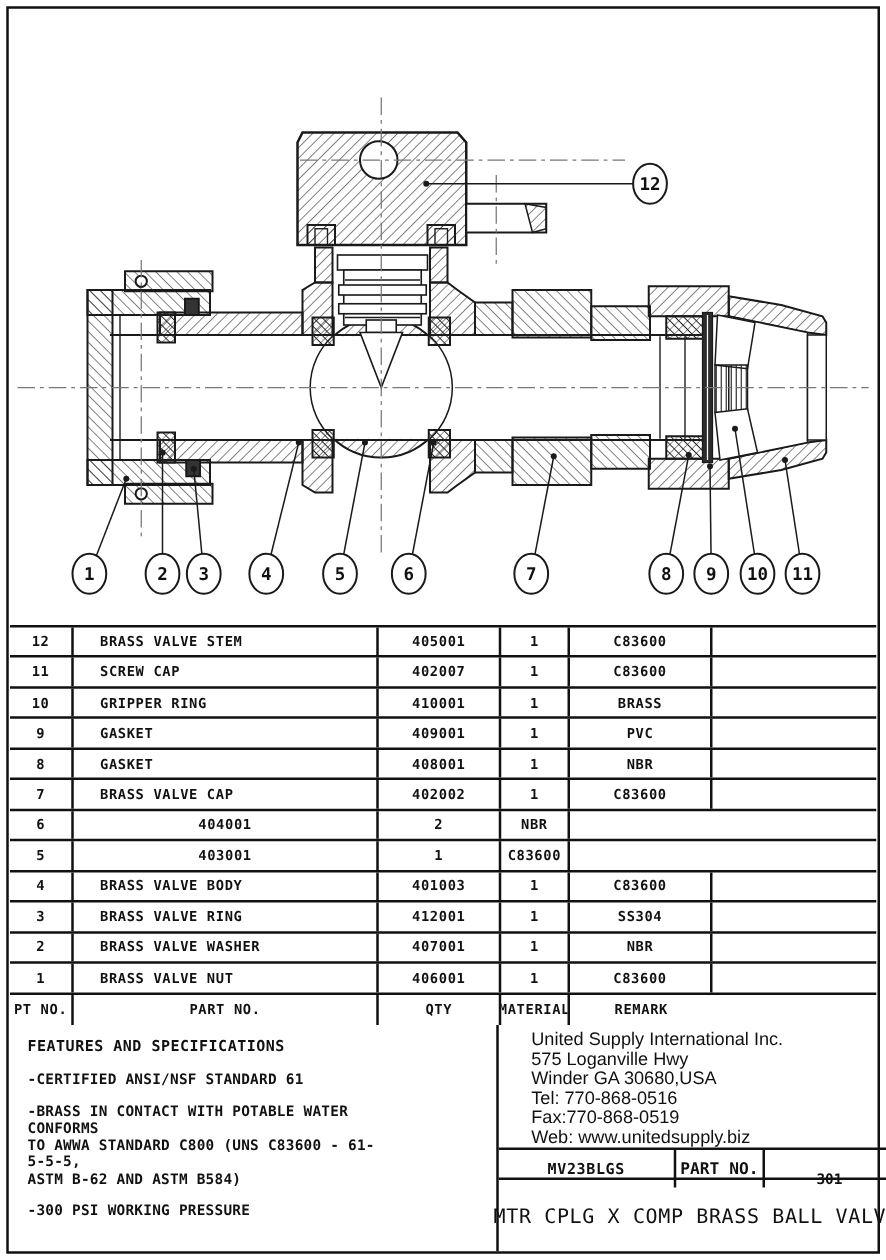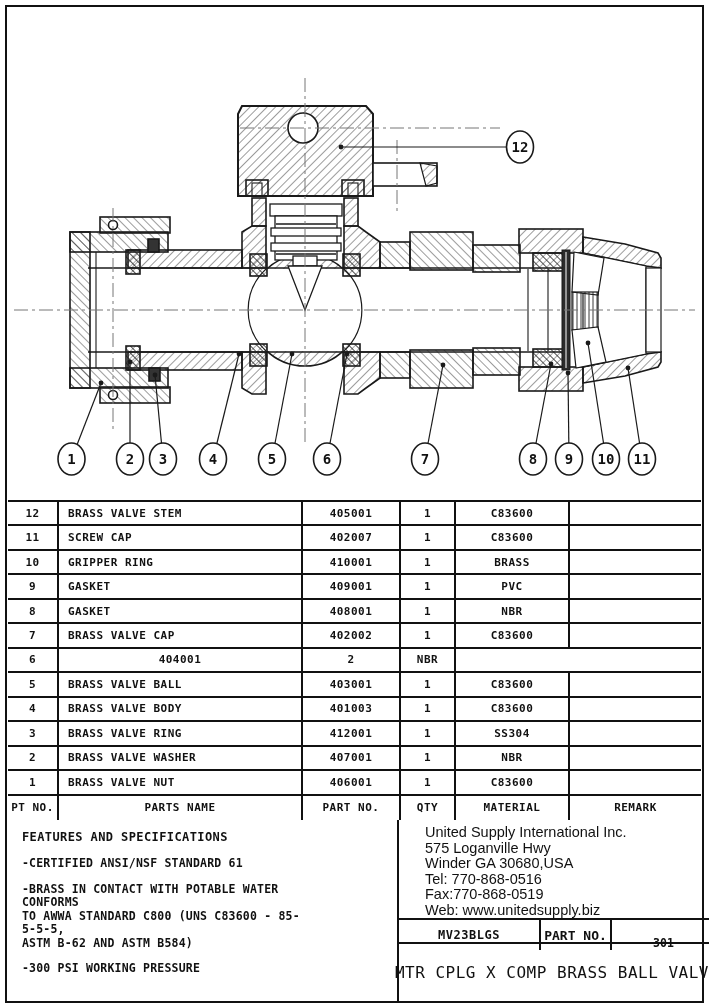--- a/index.html
+++ b/index.html
@@ -11,21 +11,21 @@
   
   #parts-table{position:absolute;left:8px;top:500px;width:693px;height:320px;
         display:grid;grid-template-rows:repeat(13,1fr);border-top:2px solid #111;box-sizing:border-box;}
   .t-row{display:grid;grid-template-columns:51px 244px 98px 55px 114px auto;
         border-bottom:2px solid #111;box-sizing:border-box;}
   .t-row:last-child{border-bottom:none;}
   .t-cell{border-right:2px solid #111;display:flex;align-items:center;
         font-size:11px;font-weight:bold;letter-spacing:.5px;overflow:hidden;box-sizing:border-box;}
   .t-cell:last-child{border-right:none;}
   .c-center{justify-content:center;}
-  .c-left{justify-content:flex-start;padding-left:9px;}
+  .c-left{justify-content:flex-start;padding-left:21px;}
   
   #features-box{position:absolute;left:8px;top:820px;width:297px;height:181px;
         box-sizing:border-box;padding:10px 0 0 14px;}
   #features-title{font-size:12px;font-weight:bold;letter-spacing:.4px;margin-bottom:13px;}
   .feature-item{font-size:11.5px;font-weight:bold;letter-spacing:.2px;line-height:13.5px;
         margin-bottom:12px;white-space:pre-line;}
   #title-block{position:absolute;left:397px;top:820px;width:318px;height:181px;
         border-left:2px solid #111;box-sizing:border-box;display:flex;flex-direction:column;}
   #company-box{height:98px;box-sizing:border-box;padding:5px 0 0 26px;
         font-family:"Liberation Sans",sans-serif;font-size:14.5px;line-height:15.5px;color:#111;}
@@ -272,21 +272,20 @@
       </div>
       <div class="t-row">
         <div class="t-cell c-center">6</div>
         <div class="t-cell c-center">404001</div>
         <div class="t-cell c-center">2</div>
         <div class="t-cell c-center">NBR</div>
         <div class="t-cell c-center"></div>
       </div>
       <div class="t-row">
         <div class="t-cell c-center">5</div>
-        <div class="t-cell c-left">BRASS VALVE BALL</div>
         <div class="t-cell c-center">403001</div>
         <div class="t-cell c-center">1</div>
         <div class="t-cell c-center">C83600</div>
         <div class="t-cell c-center"></div>
       </div>
       <div class="t-row">
         <div class="t-cell c-center">4</div>
         <div class="t-cell c-left">BRASS VALVE BODY</div>
         <div class="t-cell c-center">401003</div>
         <div class="t-cell c-center">1</div>
@@ -312,34 +311,33 @@
       <div class="t-row">
         <div class="t-cell c-center">1</div>
         <div class="t-cell c-left">BRASS VALVE NUT</div>
         <div class="t-cell c-center">406001</div>
         <div class="t-cell c-center">1</div>
         <div class="t-cell c-center">C83600</div>
         <div class="t-cell c-center"></div>
       </div>
       <div class="t-row">
         <div class="t-cell c-center">PT NO.</div>
-        <div class="t-cell c-center">PARTS NAME</div>
         <div class="t-cell c-center">PART NO.</div>
         <div class="t-cell c-center">QTY</div>
         <div class="t-cell c-center">MATERIAL</div>
         <div class="t-cell c-center">REMARK</div>
       </div>
     </div>
 
   <div id="features-box">
     <div id="features-title">FEATURES AND SPECIFICATIONS</div>
     <div id="features-items">
         <div class="feature-item">-CERTIFIED ANSI/NSF STANDARD 61</div>
         <div class="feature-item">-BRASS IN CONTACT WITH POTABLE WATER CONFORMS
- TO AWWA STANDARD C800 (UNS C83600 - 85-5-5-5,
+ TO AWWA STANDARD C800 (UNS C83600 - 61-5-5-5,
  ASTM B-62 AND ASTM B584)</div>
         <div class="feature-item">-300 PSI WORKING PRESSURE</div>
       </div>
   </div>
 
   <div id="title-block">
     <div id="company-box">
       <div>United Supply International Inc.</div>
       <div>575 Loganville Hwy</div>
       <div>Winder GA 30680,USA</div>

